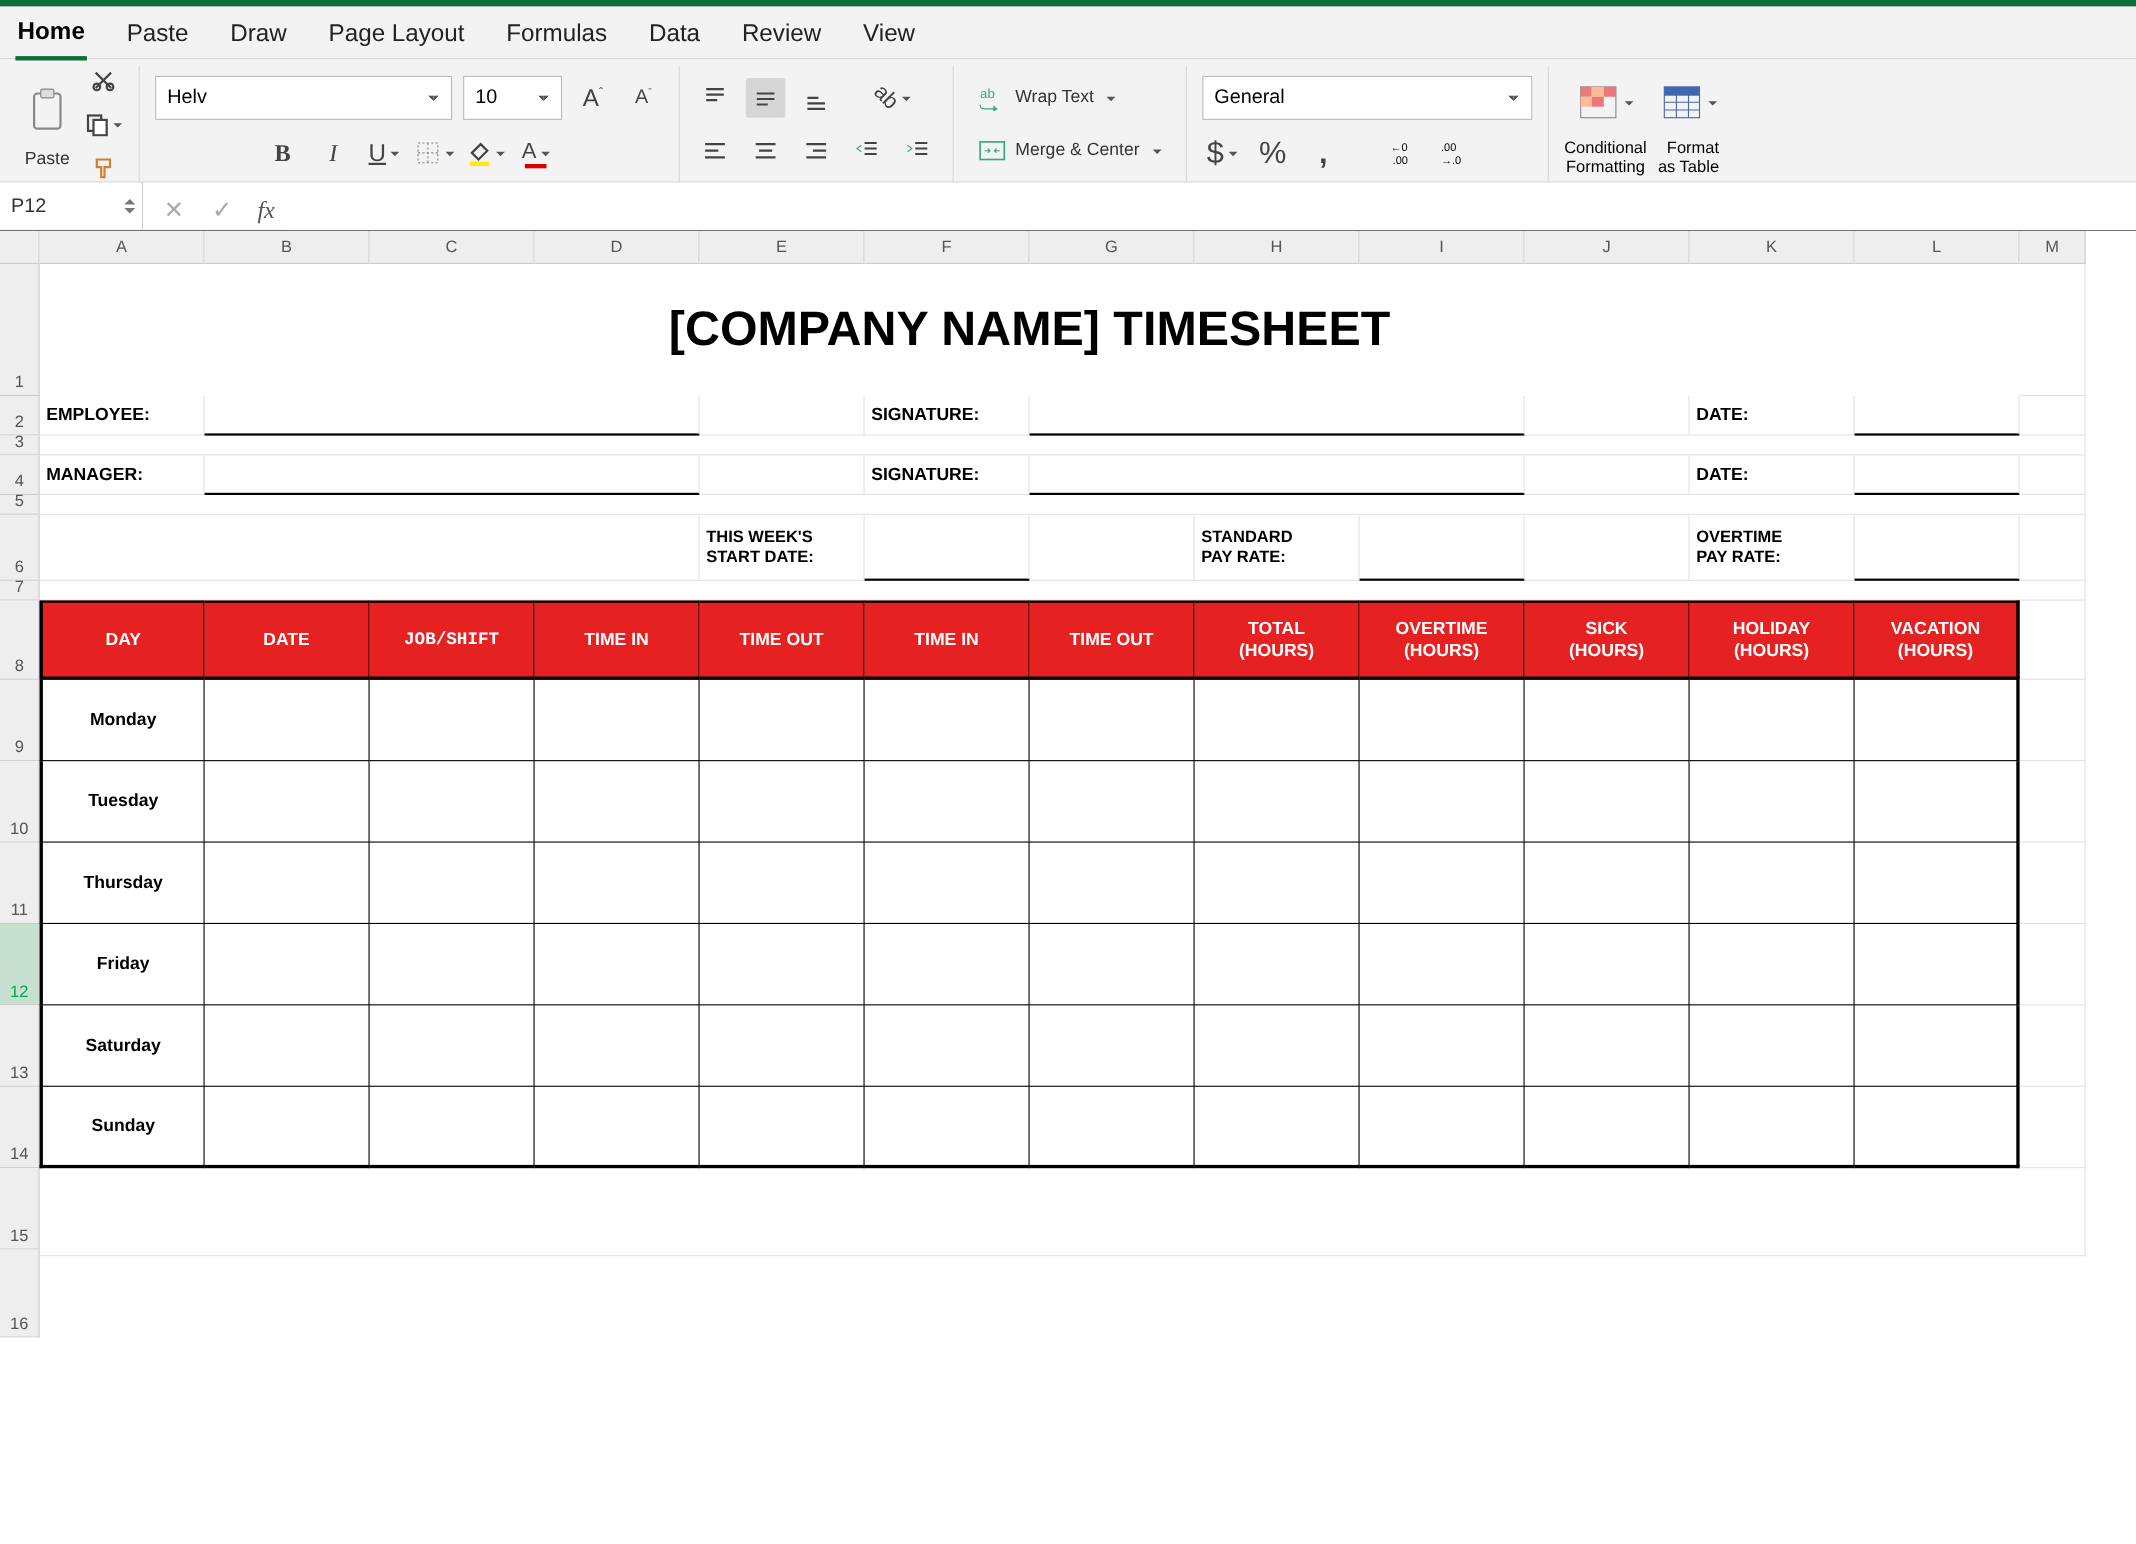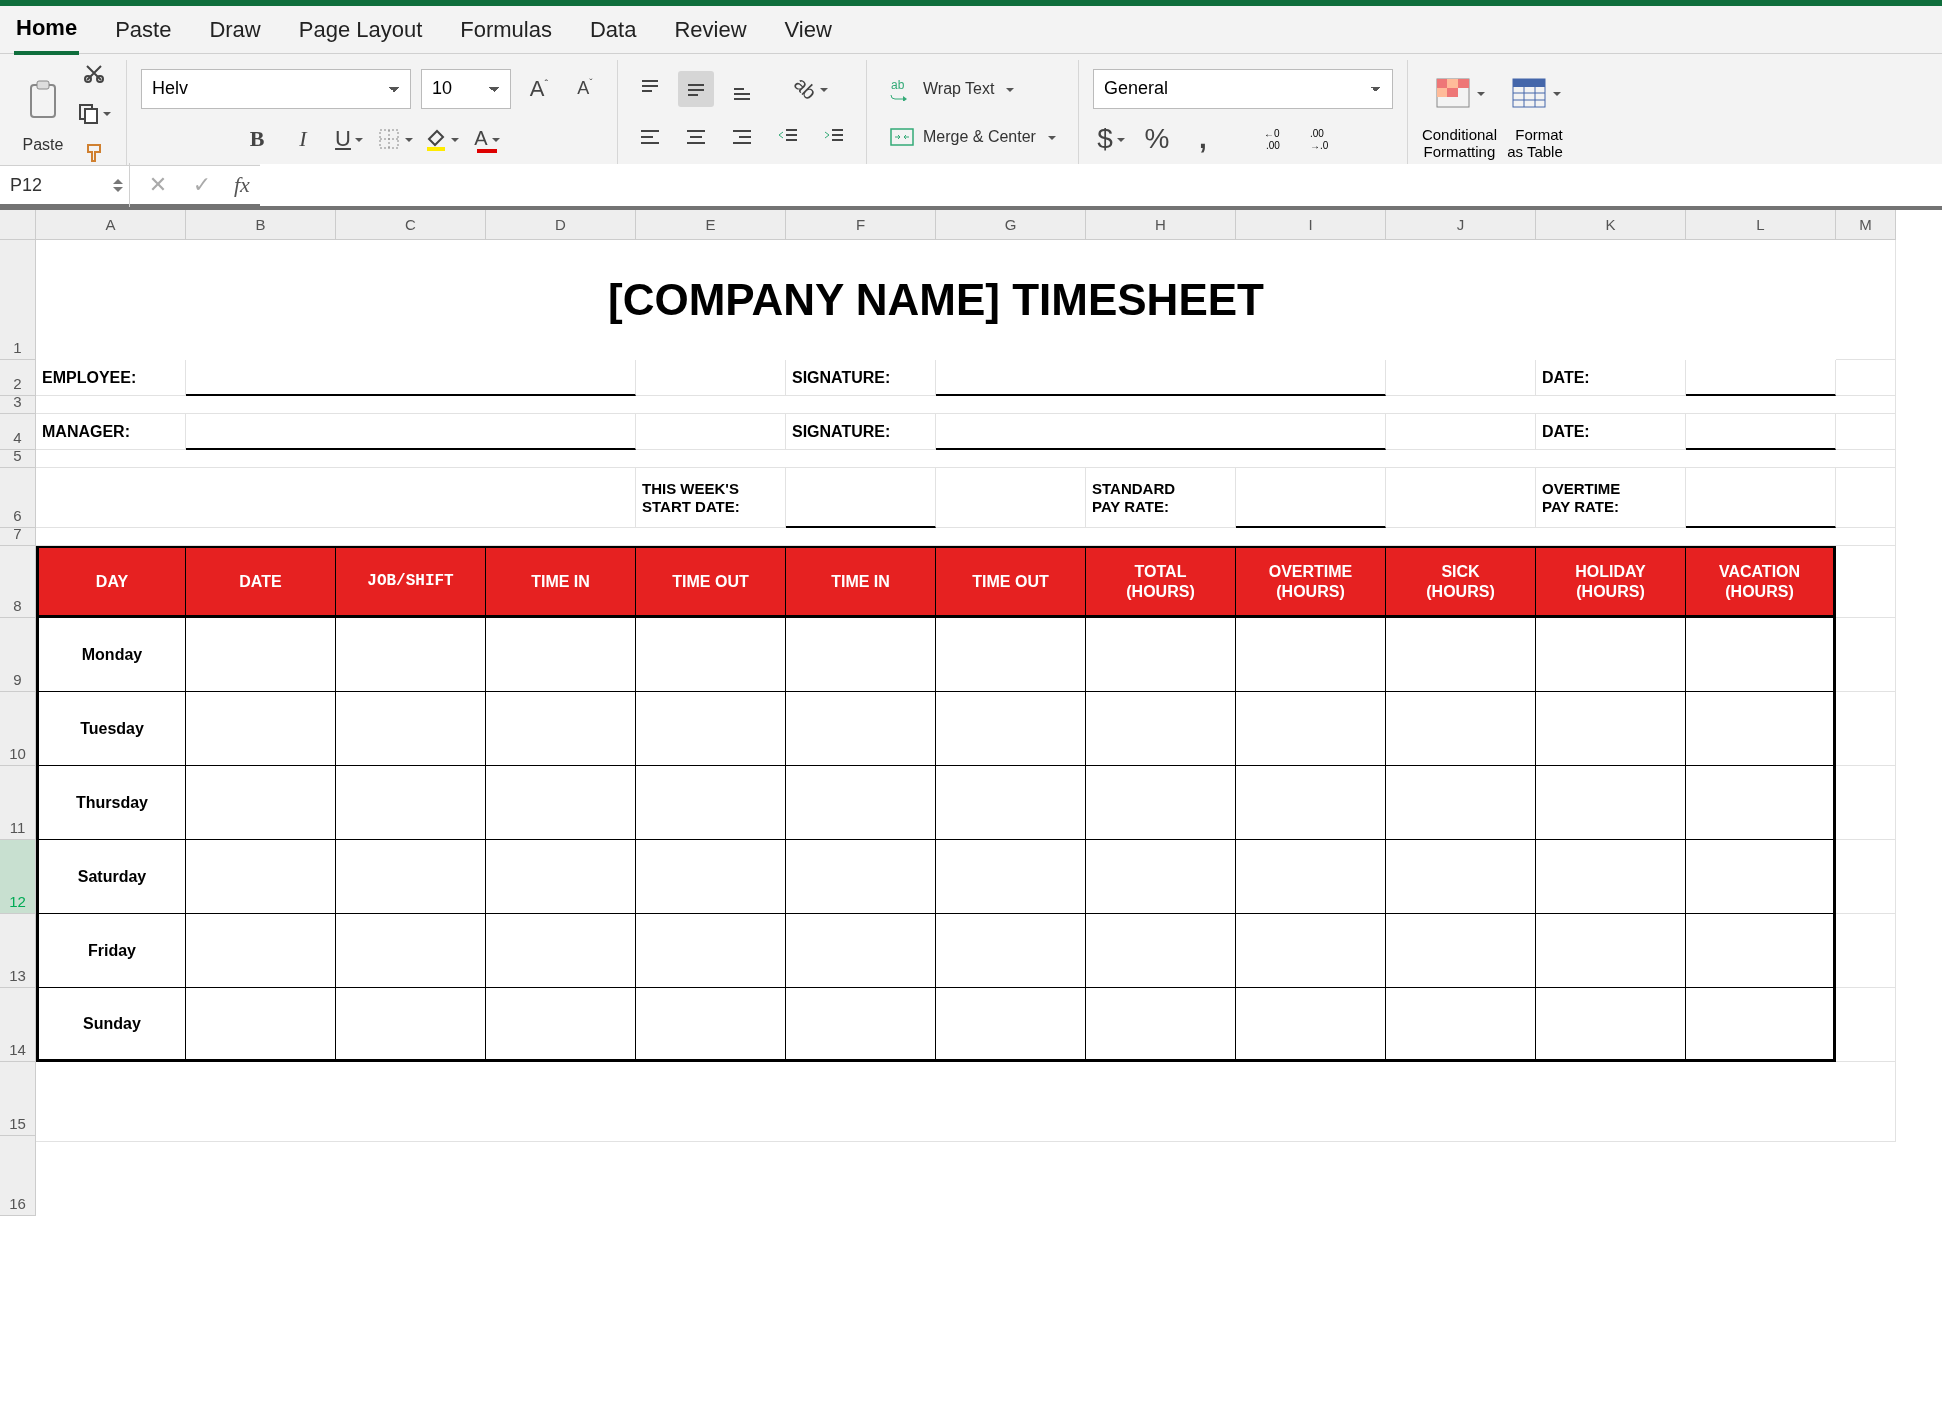--- a/index.html
+++ b/index.html
@@ -20,21 +20,21 @@
 
 .btn { display: inline-flex; align-items: center; justify-content: center; background: transparent; border: none; cursor: pointer; color: #444; height: 36px; min-width: 36px; border-radius: 3px; }
 .btn.sel { background: #d6d6d6; }
 
 .caret::after { content: ""; display:inline-block; margin-left:4px; border: 4px solid transparent; border-top-color: #555; position: relative; top: 3px; }
 
 .font-select, .size-select { height: 40px; border: 1px solid #bbb; background: #fff; font-size: 18px; padding: 0 28px 0 10px; appearance: none; background-image: linear-gradient(45deg, transparent 50%, #555 50%), linear-gradient(135deg, #555 50%, transparent 50%); background-position: calc(100% - 16px) 17px, calc(100% - 11px) 17px; background-size: 5px 5px, 5px 5px; background-repeat: no-repeat; }
 .font-select { width: 270px; }
 .size-select { width: 90px; }
 
-.namebox-row { display: flex; align-items: center; height: 44px; border-bottom: 6px solid #737373; background: #fff; }
+.namebox-row { display: flex; align-items: flex-end; height: 44px; border-bottom: 1px solid #737373; background: #fff; }
 .namebox { width: 130px; height: 44px; border-right: 1px solid #d0d0d0; display: flex; align-items: center; padding: 0 10px; font-size: 18px; color: #333; position:relative; }
 .namebox .stepper { position:absolute; right:6px; display:flex; flex-direction:column; gap:0; }
 .namebox .stepper span { width:0;height:0;border:5px solid transparent; }
 .namebox .stepper .up { border-bottom-color:#777; margin-bottom:3px;}
 .namebox .stepper .dn { border-top-color:#777; }
 .fx-btns { display: flex; align-items: center; gap: 8px; padding: 0 10px; color: #888; font-size: 20px; }
 .fx-label { font-style: italic; font-family: "Times New Roman", serif; font-size: 22px; color: #555; margin-left: 6px; }
 .formula-input { flex: 1; border: none; height: 42px; font-size: 16px; padding: 0 8px; }
 
 .sheet { display: flex; }
@@ -480,36 +480,36 @@
             <div class="cell tblcell" style="width: 150px;"></div>
             <div class="cell tblcell" style="width: 150px;"></div>
             <div class="cell tblcell" style="width: 150px;"></div>
             <div class="cell tblcell" style="width: 150px;"></div>
             <div class="cell tblcell" style="width: 150px;"></div>
             <div class="cell tblcell" style="width: 150px;"></div>
             <div class="cell tblcell last" style="width: 150px;"></div>
             <div class="cell " style="width: 60px;"></div>
           </div>
           <div class="row " style="height: 74px;">
+            <div class="cell tblcell first" style="width: 150px;">Friday</div>
+            <div class="cell tblcell" style="width: 150px;"></div>
+            <div class="cell tblcell" style="width: 150px;"></div>
+            <div class="cell tblcell" style="width: 150px;"></div>
+            <div class="cell tblcell" style="width: 150px;"></div>
+            <div class="cell tblcell" style="width: 150px;"></div>
+            <div class="cell tblcell" style="width: 150px;"></div>
+            <div class="cell tblcell" style="width: 150px;"></div>
+            <div class="cell tblcell" style="width: 150px;"></div>
+            <div class="cell tblcell" style="width: 150px;"></div>
+            <div class="cell tblcell" style="width: 150px;"></div>
+            <div class="cell tblcell last" style="width: 150px;"></div>
+            <div class="cell " style="width: 60px;"></div>
+          </div>
+          <div class="row " style="height: 74px;">
             <div class="cell tblcell first" style="width: 150px;">Saturday</div>
-            <div class="cell tblcell" style="width: 150px;"></div>
-            <div class="cell tblcell" style="width: 150px;"></div>
-            <div class="cell tblcell" style="width: 150px;"></div>
-            <div class="cell tblcell" style="width: 150px;"></div>
-            <div class="cell tblcell" style="width: 150px;"></div>
-            <div class="cell tblcell" style="width: 150px;"></div>
-            <div class="cell tblcell" style="width: 150px;"></div>
-            <div class="cell tblcell" style="width: 150px;"></div>
-            <div class="cell tblcell" style="width: 150px;"></div>
-            <div class="cell tblcell" style="width: 150px;"></div>
-            <div class="cell tblcell last" style="width: 150px;"></div>
-            <div class="cell " style="width: 60px;"></div>
-          </div>
-          <div class="row " style="height: 74px;">
-            <div class="cell tblcell first" style="width: 150px;">Friday</div>
             <div class="cell tblcell" style="width: 150px;"></div>
             <div class="cell tblcell" style="width: 150px;"></div>
             <div class="cell tblcell" style="width: 150px;"></div>
             <div class="cell tblcell" style="width: 150px;"></div>
             <div class="cell tblcell" style="width: 150px;"></div>
             <div class="cell tblcell" style="width: 150px;"></div>
             <div class="cell tblcell" style="width: 150px;"></div>
             <div class="cell tblcell" style="width: 150px;"></div>
             <div class="cell tblcell" style="width: 150px;"></div>
             <div class="cell tblcell" style="width: 150px;"></div>

